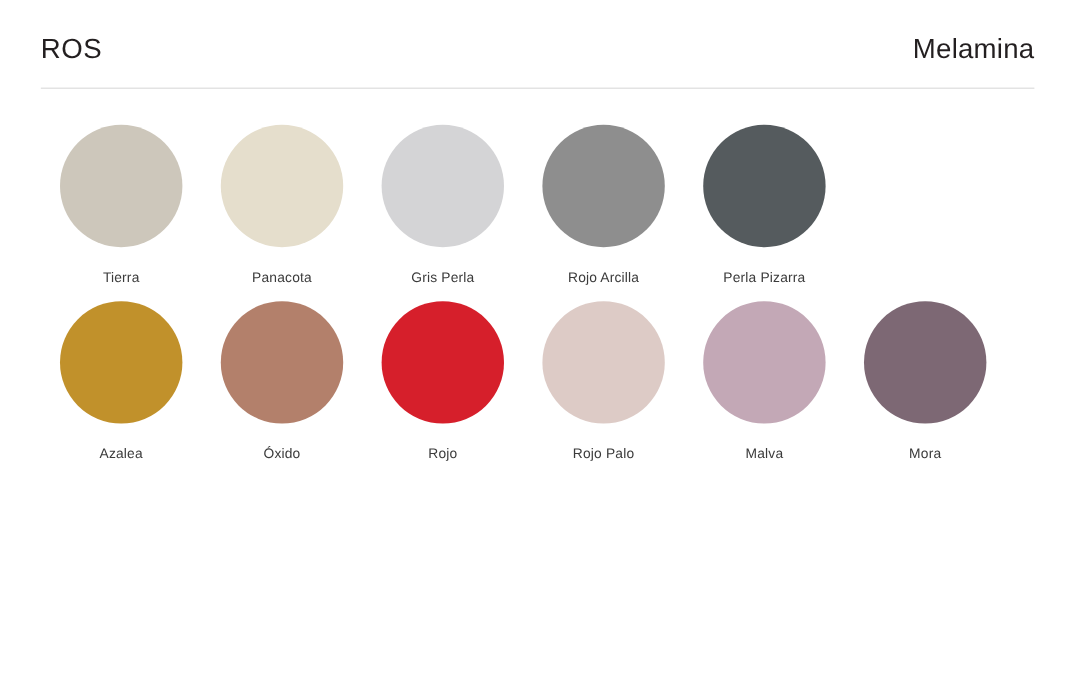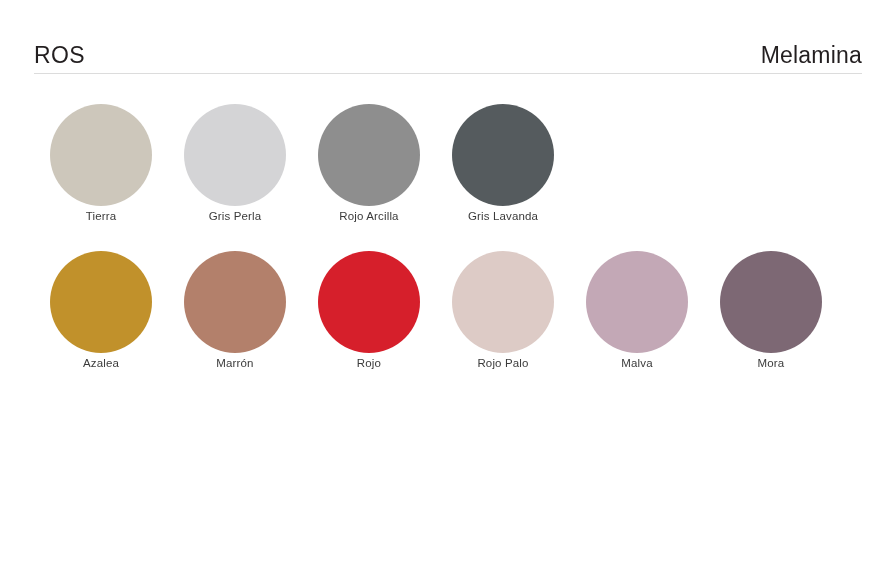--- a/index.html
+++ b/index.html
@@ -25,21 +25,21 @@
   .header {
     position: absolute;
     left: 34px;
     top: 34px;
     width: 828px;
     height: 40px;
     display: flex;
     align-items: flex-end;
     justify-content: space-between;
     border-bottom: 1px solid #dcdcdc;
-    padding-bottom: 6px;
+    padding-bottom: 21px;
     box-sizing: border-box;
   }
   .brand-title {
     font-size: 23px;
     font-weight: 400;
     letter-spacing: 0.4px;
     line-height: 1;
     color: #231f20;
   }
   .material-title {
@@ -68,21 +68,21 @@
     flex-direction: column;
     align-items: center;
   }
   .swatch-dot {
     width: 102px;
     height: 102px;
     border-radius: 50%;
     display: block;
   }
   .swatch-label {
-    margin-top: 4px;
+    margin-top: 20px;
     font-size: 11.5px;
     font-weight: 400;
     letter-spacing: 0.15px;
     color: #3b3b3b;
     text-align: center;
     white-space: nowrap;
   }
 </style>
 </head>
 <body>
@@ -94,40 +94,44 @@
     <div class="material-title">Melamina</div>
   </div>
 
   <div class="palette">
       <div class="swatch-row">
         <div class="swatch-cell">
           <span class="swatch-dot" style="background: rgb(205, 199, 187);"></span>
           <div class="swatch-label">Tierra</div>
         </div>
         <div class="swatch-cell">
+          <span class="swatch-dot" style="background: rgb(229, 222, 204);"></span>
+          <div class="swatch-label">Panacota</div>
+        </div>
+        <div class="swatch-cell">
           <span class="swatch-dot" style="background: rgb(212, 212, 214);"></span>
           <div class="swatch-label">Gris Perla</div>
         </div>
         <div class="swatch-cell">
           <span class="swatch-dot" style="background: rgb(142, 142, 142);"></span>
           <div class="swatch-label">Rojo Arcilla</div>
         </div>
         <div class="swatch-cell">
           <span class="swatch-dot" style="background: rgb(85, 91, 94);"></span>
-          <div class="swatch-label">Gris Lavanda</div>
+          <div class="swatch-label">Perla Pizarra</div>
         </div>
       </div>
       <div class="swatch-row">
         <div class="swatch-cell">
           <span class="swatch-dot" style="background: rgb(193, 145, 43);"></span>
           <div class="swatch-label">Azalea</div>
         </div>
         <div class="swatch-cell">
           <span class="swatch-dot" style="background: rgb(179, 128, 107);"></span>
-          <div class="swatch-label">Marrón</div>
+          <div class="swatch-label">Óxido</div>
         </div>
         <div class="swatch-cell">
           <span class="swatch-dot" style="background: rgb(214, 31, 43);"></span>
           <div class="swatch-label">Rojo</div>
         </div>
         <div class="swatch-cell">
           <span class="swatch-dot" style="background: rgb(221, 203, 198);"></span>
           <div class="swatch-label">Rojo Palo</div>
         </div>
         <div class="swatch-cell">

